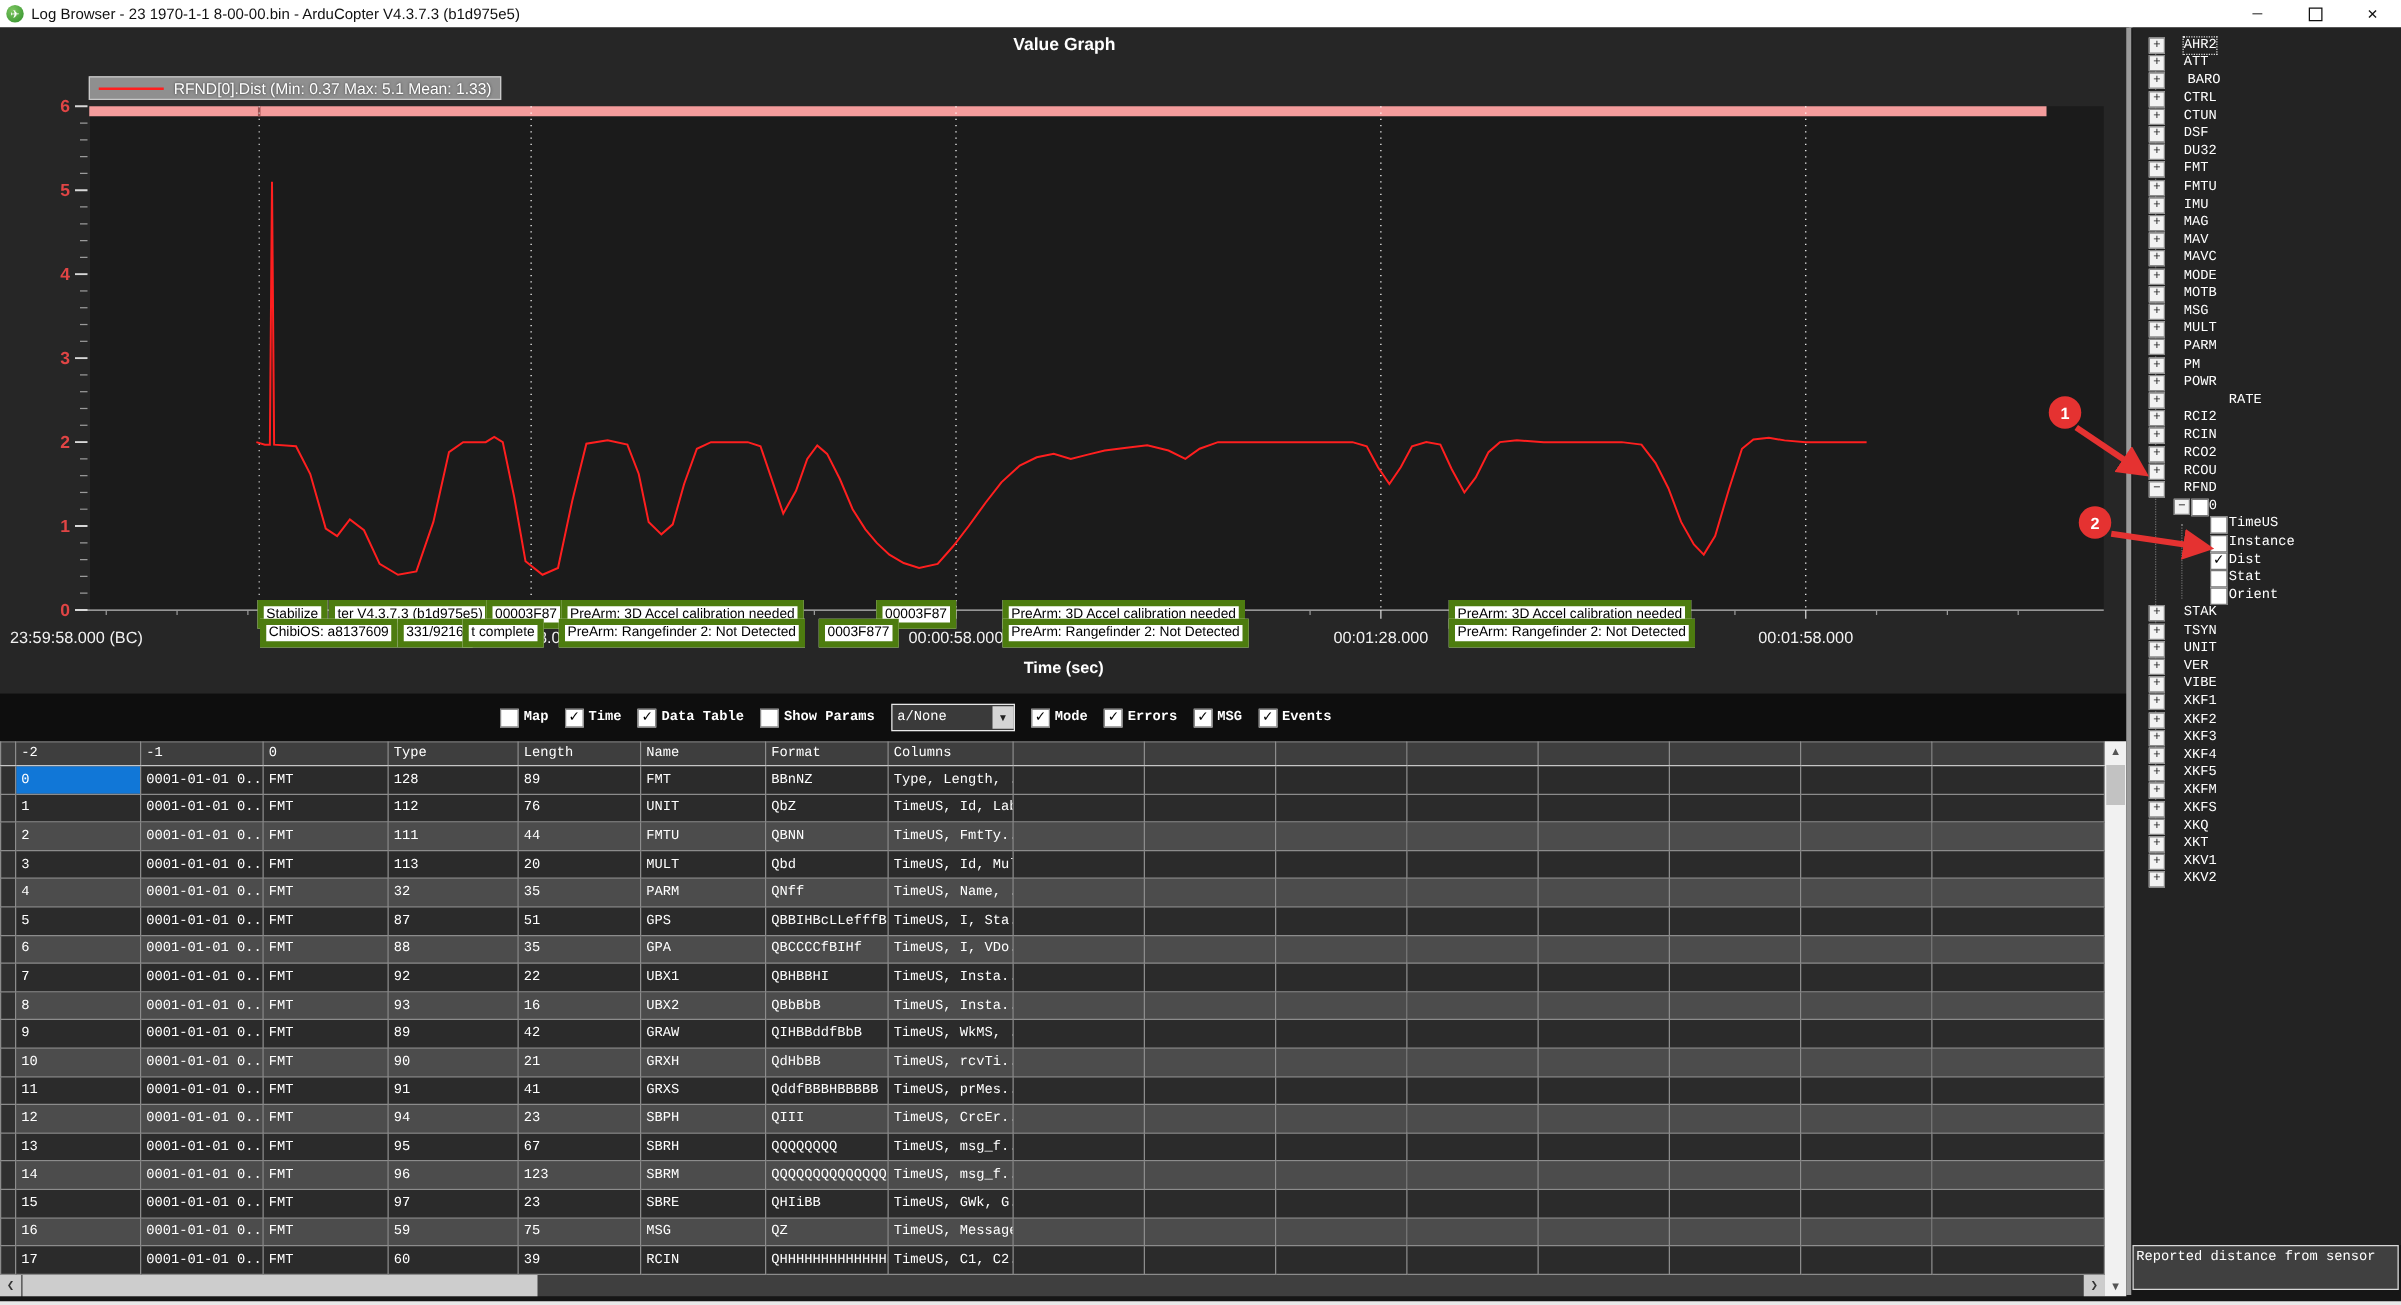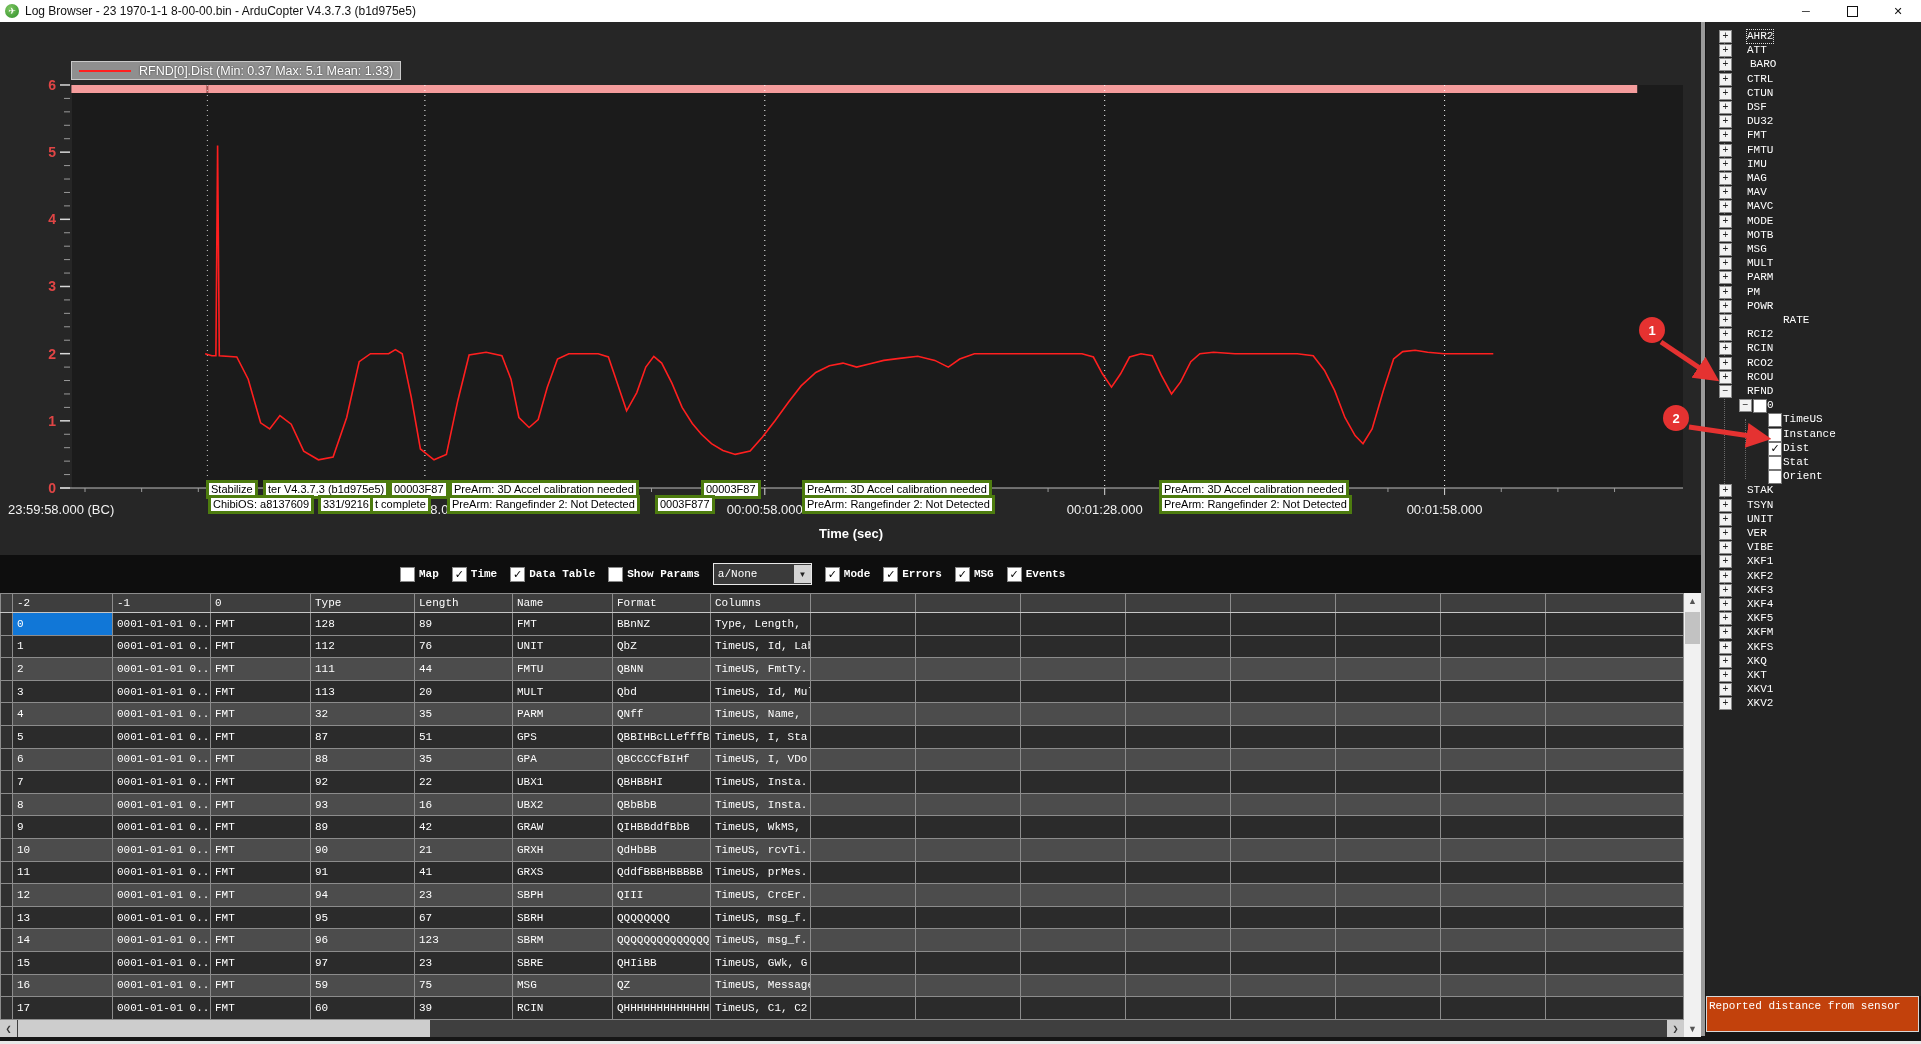--- a/index.html
+++ b/index.html
@@ -17,21 +17,21 @@
   .max-glyph{width:9px;height:9px;border:1px solid #111;display:block;}
   
   #graph-panel{position:absolute;left:0;top:22px;width:1703px;height:533px;background:#262626;}
   #graph-title{position:absolute;left:0;top:5px;width:1703px;text-align:center;color:#fff;
                font-weight:bold;font-size:14px;}
   #chart{position:absolute;left:0;top:0;}
   #legend{position:absolute;left:71px;top:39px;height:17px;background:#8f8f8f;border:1px solid #c9c9c9;
           display:flex;align-items:center;gap:8px;padding:0 7px;z-index:5;}
   #legend .swatch{width:52px;height:2px;background:#ff1f1f;}
   #legend .ltext{color:#fff;font-size:12.5px;text-shadow:0 0 2px #333;white-space:nowrap;}
-  .ann{position:absolute;background:#fff;color:#000;border:3px solid #4d7c0f;font-size:11px;
+  .ann{position:absolute;background:#fff;color:#000;border:5px solid #4d7c0f;font-size:11px;
        line-height:13px;padding:0 2px;white-space:nowrap;z-index:6;}
   
   #toolbar{position:absolute;left:0;top:555px;width:1703px;height:38px;background:#0e0e0e;}
   #tb-buttons{position:absolute;left:4px;top:5px;display:flex;gap:12px;}
   .green-btn{background:#9ccb3b;border:1px solid #5d8a12;border-radius:2px;color:#14230a;
              font-family:"Liberation Mono",monospace;font-weight:bold;font-size:11px;
              height:26px;display:flex;align-items:center;padding:0 9px;box-shadow:inset 0 1px 0 #c4e478;}
   #tb-checks{position:absolute;left:400px;top:8px;display:flex;gap:13px;align-items:center;height:22px;}
   .chk{display:flex;align-items:center;gap:4px;}
   .chk .box{width:13px;height:13px;background:#fff;border:1px solid #888;color:#000;
@@ -67,21 +67,21 @@
   #tree-panel{position:absolute;left:1706px;top:22px;width:215px;height:974px;background:#232323;}
   .tree-row{position:absolute;height:14px;}
   .expander{position:absolute;width:11px;height:11px;background:#f2f2f2;border:1px solid #8a8a8a;
             color:#222;font-size:10px;line-height:9px;text-align:center;top:0;}
   .tcheck{position:absolute;width:12px;height:12px;background:#fff;border:1px solid #777;top:0;
           color:#000;font-size:11px;line-height:11px;text-align:center;}
   .tlabel{position:absolute;color:#fff;font-family:"Liberation Mono",monospace;font-size:11px;
           line-height:13px;white-space:nowrap;top:0;}
   .tlabel.focused{outline:1px dotted #ddd;}
   .tree-line{position:absolute;border-left:1px dotted #6a6a6a;width:0;}
-  #tooltip-box{position:absolute;left:1706px;top:996px;width:213px;height:36px;background:#c2410c;
+  #tooltip-box{position:absolute;left:1706px;top:996px;width:213px;height:36px;background:#404040;
                border:1px solid #d8d8d8;box-sizing:border-box;}
   #tooltip-box span{color:#fff;font-family:"Liberation Mono",monospace;font-size:11px;display:block;padding:3px 2px;}
   
   .callout{position:absolute;width:26px;height:26px;border-radius:50%;background:#e53231;color:#fff;
            font-size:13px;font-weight:bold;display:flex;align-items:center;justify-content:center;z-index:60;}
   #overlay{position:absolute;left:0;top:0;width:1921px;height:1044px;pointer-events:none;z-index:55;}
 </style>
 </head>
 <body>
 
@@ -175,20 +175,21 @@
       <line x1="1557.9" y1="466" x2="1557.9" y2="470" stroke="#9a9a9a" stroke-width="1"></line>
       <line x1="1614.55" y1="466" x2="1614.55" y2="470" stroke="#9a9a9a" stroke-width="1"></line>
       <text x="8" y="492" fill="#f2f2f2" text-anchor="start" font-size="13" font-family="Liberation Sans, sans-serif">23:59:58.000 (BC)</text>
       <text x="424.9" y="492" fill="#f2f2f2" text-anchor="middle" font-size="13" font-family="Liberation Sans, sans-serif">00:00:28.000</text>
       <text x="764.8" y="492" fill="#f2f2f2" text-anchor="middle" font-size="13" font-family="Liberation Sans, sans-serif">00:00:58.000</text>
       <text x="1104.7" y="492" fill="#f2f2f2" text-anchor="middle" font-size="13" font-family="Liberation Sans, sans-serif">00:01:28.000</text>
       <text x="1444.6" y="492" fill="#f2f2f2" text-anchor="middle" font-size="13" font-family="Liberation Sans, sans-serif">00:01:58.000</text>
       <text x="851" y="516" fill="#ffffff" text-anchor="middle" font-size="13" font-weight="bold" font-family="Liberation Sans, sans-serif">Time (sec)</text>
       <polyline points="205.1,331.7 211.9,333.7 215.9,333.7 217.6,123.4 219.3,333.7 236.8,335.0 248.2,357.2 260.6,400.8 269.7,406.9 279.9,393.5 291.2,402.2 303.7,429.1 318.4,437.8 333.1,435.1 346.7,395.5 359.2,339.7 370.5,331.7 388.6,331.7 395.4,327.6 402.2,331.7 411.3,375.3 420.4,427.0 434.0,437.8 446.4,432.4 457.8,378.7 469.1,333.0 486.1,330.3 501.9,333.7 511.0,357.2 518.9,395.5 529.1,405.5 538.2,397.5 547.3,365.2 557.5,337.0 568.8,331.7 598.2,331.7 608.4,335.0 616.4,358.5 626.6,388.8 636.8,370.6 645.8,345.1 653.8,334.3 661.7,341.1 671.9,361.2 682.1,385.4 692.3,401.5 701.4,412.3 711.5,421.7 722.9,428.4 735.3,432.4 750.1,429.1 762.5,415.0 775.0,398.8 788.6,380.0 801.1,363.9 815.8,350.5 829.4,343.8 843.0,341.1 856.6,345.1 870.2,341.7 883.8,338.4 899.6,336.4 917.8,334.3 934.8,338.4 948.3,345.1 959.7,337.0 974.4,331.7 991.4,331.7 1014.1,331.7 1048.0,331.7 1082.0,331.7 1093.4,335.0 1102.4,351.8 1111.5,365.2 1120.6,351.8 1129.6,335.0 1141.0,331.7 1152.3,333.7 1161.3,353.2 1171.5,372.0 1180.6,359.9 1190.8,339.7 1199.9,331.7 1213.5,330.3 1235.0,331.7 1263.3,331.7 1297.3,331.7 1313.2,333.7 1324.5,348.5 1334.7,368.6 1344.9,395.5 1355.1,413.6 1363.0,421.7 1372.1,406.9 1383.4,368.6 1393.6,337.0 1402.7,329.6 1415.1,328.3 1427.6,330.3 1444.6,331.7 1467.3,331.7 1493.3,331.7" fill="none" stroke="#ff1f1f" stroke-width="1.6"></polyline>
     </svg>
+  <div id="graph-title">Value Graph</div>
   <div id="legend">
     <div class="swatch"></div>
     <span class="ltext">RFND[0].Dist  (Min: 0.37 Max: 5.1 Mean: 1.33)</span>
   </div>
   <div id="annotations">
       <div class="ann" style="left: 206px; top: 458px;">Stabilize</div>
       <div class="ann" style="left: 263px; top: 458px;">ter V4.3.7.3 (b1d975e5)</div>
       <div class="ann" style="left: 389px; top: 458px;">00003F87</div>
       <div class="ann" style="left: 449px; top: 458px;">PreArm: 3D Accel calibration needed</div>
       <div class="ann" style="left: 701px; top: 458px;">00003F87</div>

